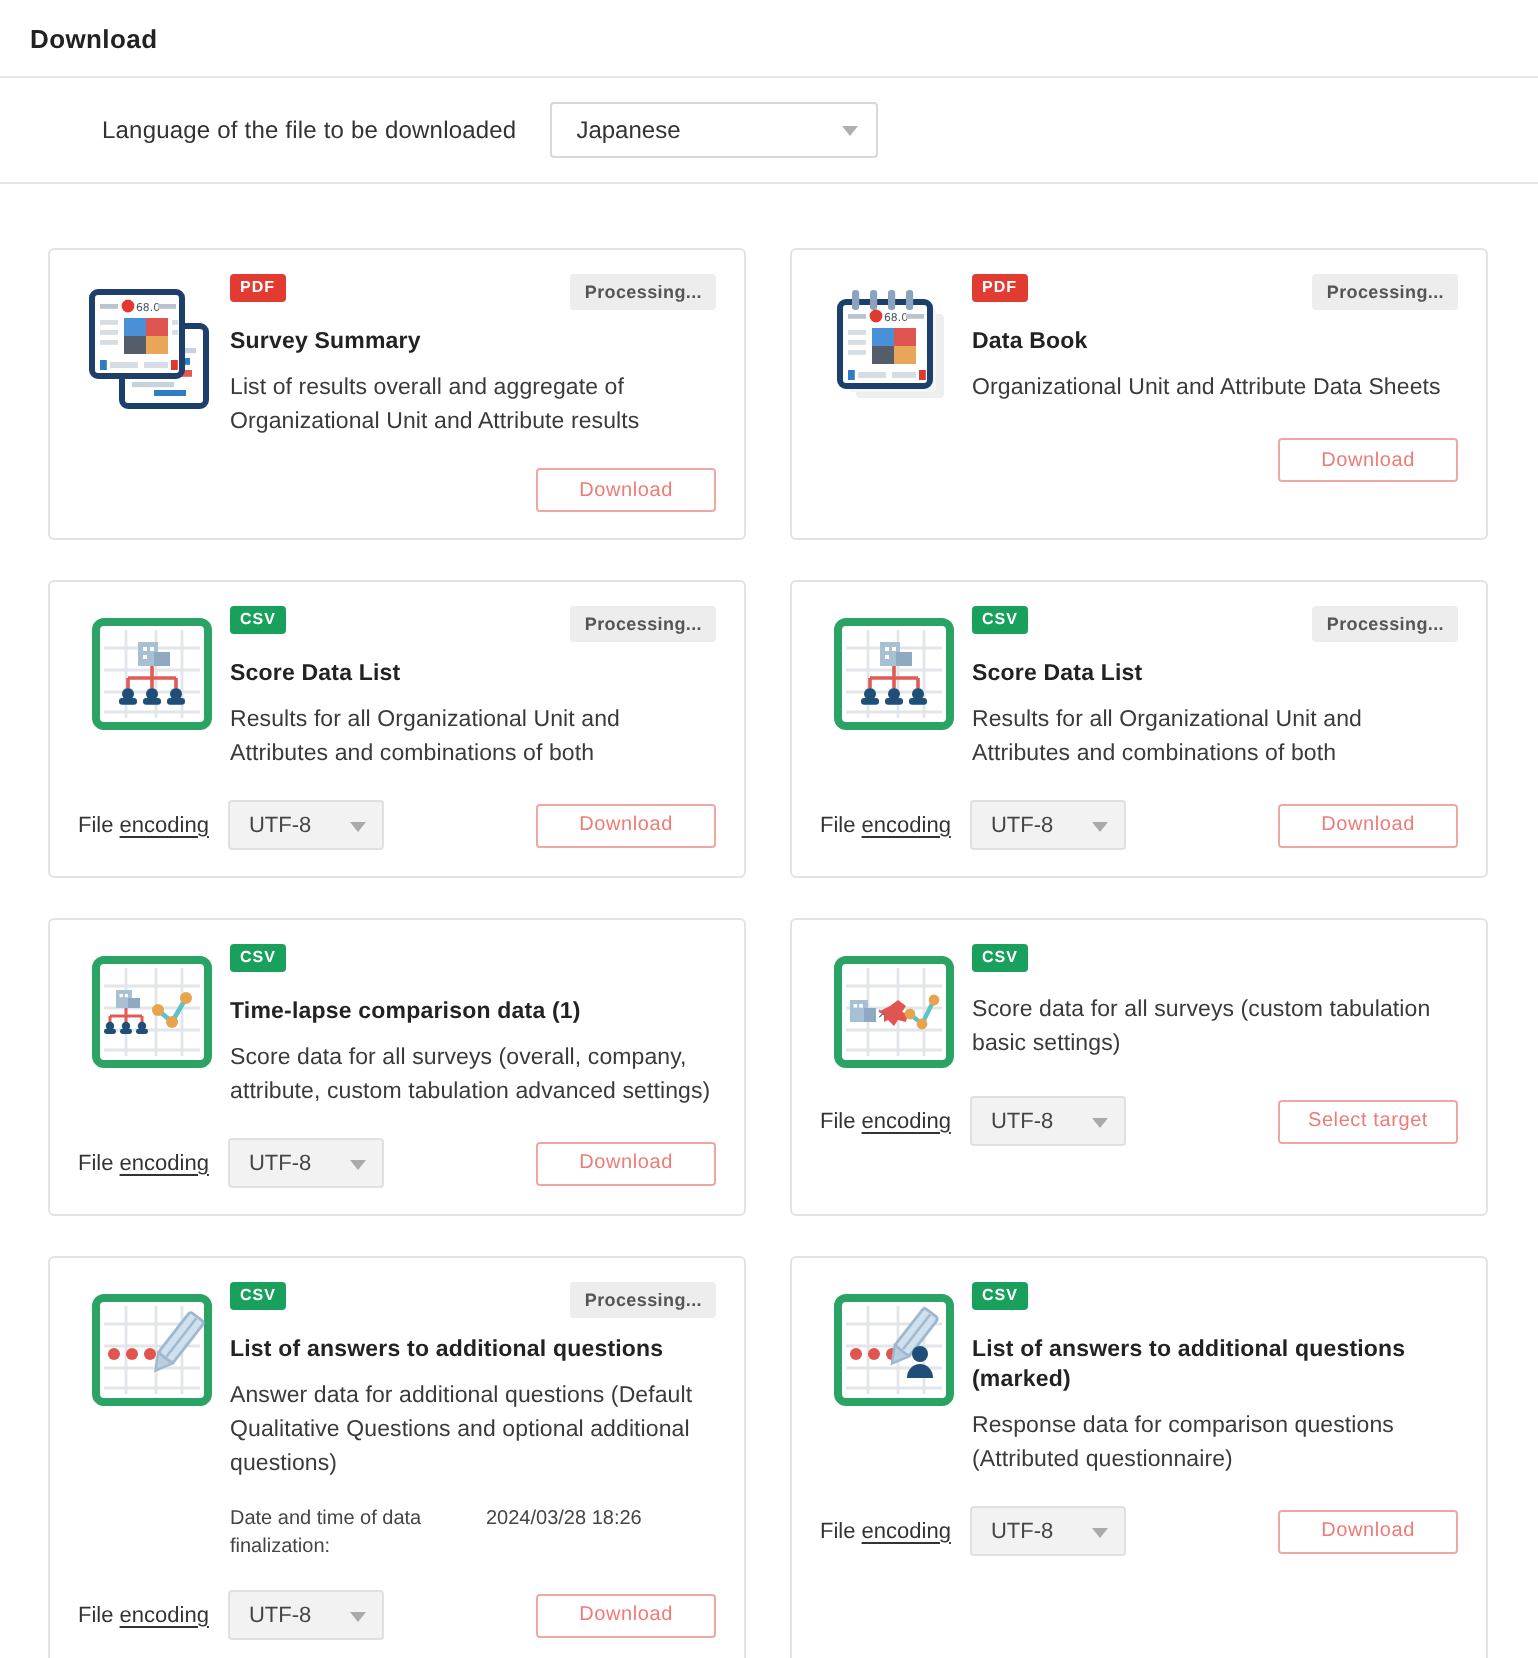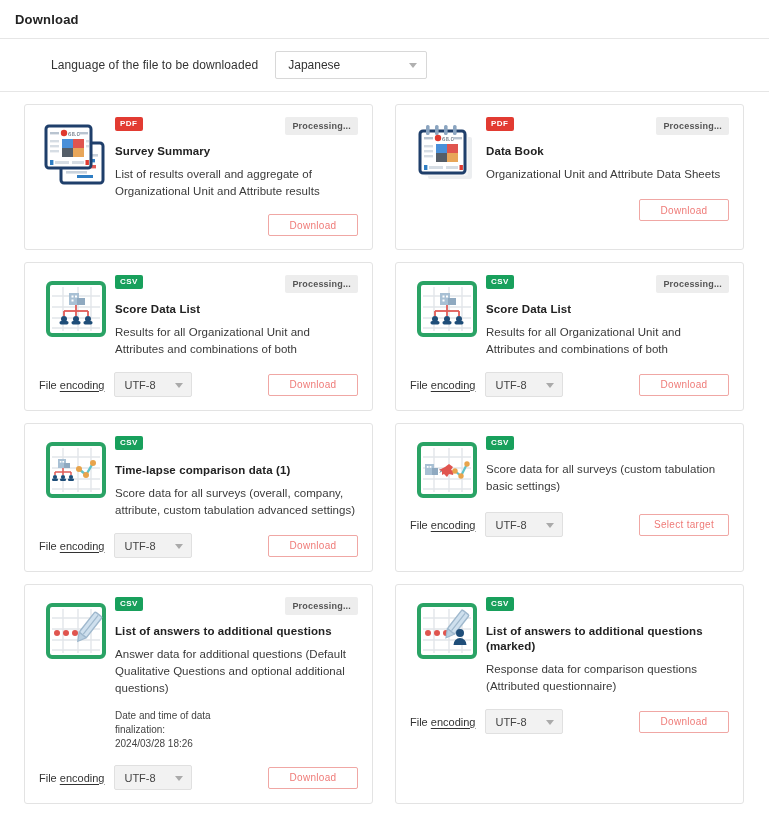--- a/index.html
+++ b/index.html
@@ -58,32 +58,33 @@
     position: absolute;
     right: 9px;
     top: 50%;
     width: 0; height: 0;
     border-left: 4px solid transparent;
     border-right: 4px solid transparent;
     border-top: 5px solid #b0b0b0;
     transform: translateY(-2px);
   }
   .lang-select {
-    width: 152px; height: 28px;
+    width: 164px; height: 28px;
     padding-left: 12px;
   }
 
   
   .cards-wrap {
     padding: 12px 24px 0 24px;
   }
   .card-row {
     display: flex;
     gap: 22px;
     margin-bottom: 12px;
+    margin-top: 20px;
   }
   .card {
     width: 349px;
     background: #fff;
     border: 1px solid #e3e3e3;
     border-radius: 3px;
     padding: 12px 14px 13px 14px;
     display: flex;
     flex-direction: column;
   }
@@ -149,21 +150,20 @@
     line-height: 17px;
     letter-spacing: .05px;
   }
 
   .meta-row {
     display: flex;
     margin-top: 12px;
     font-size: 10px;
     color: #444;
     line-height: 14px;
-    flex-direction: column;
   }
   .meta-label { width: 128px; }
   .meta-value { flex: 1; }
 
   
   .card-footer {
     display: flex;
     align-items: center;
     margin-top: 14px;
   }

